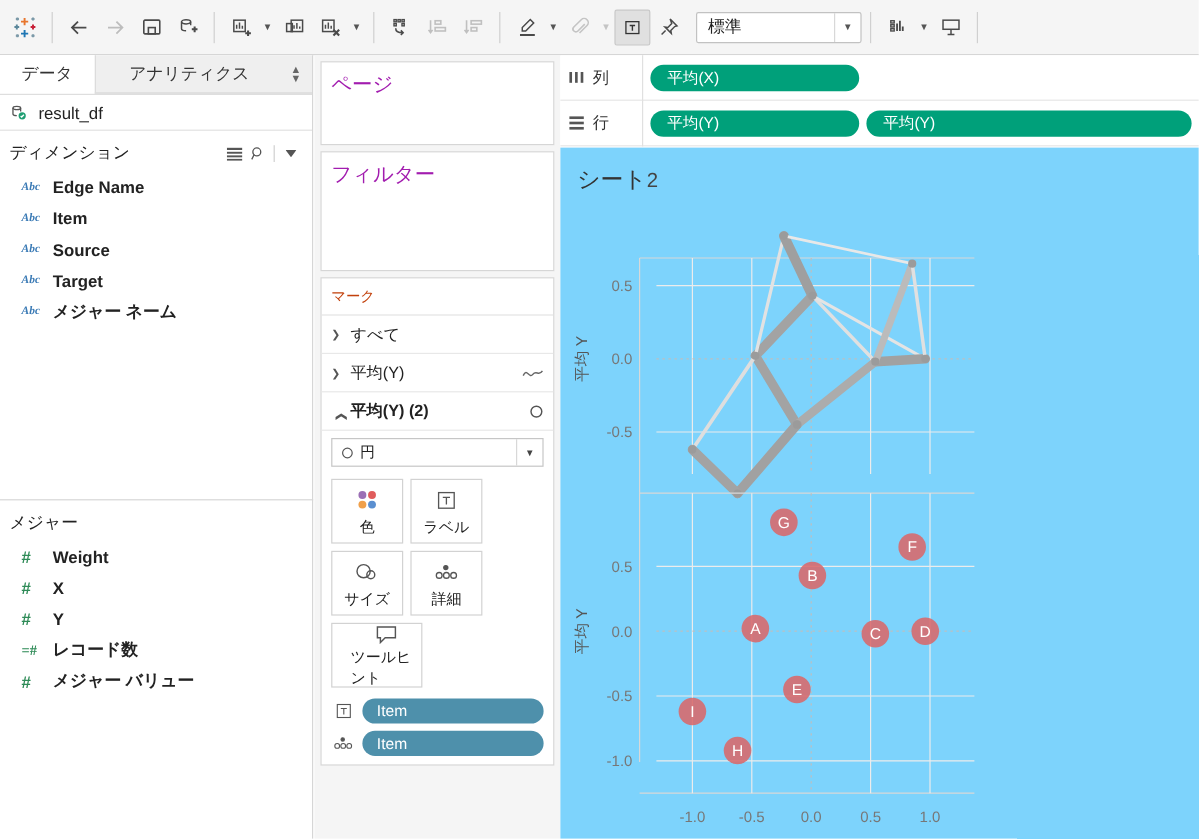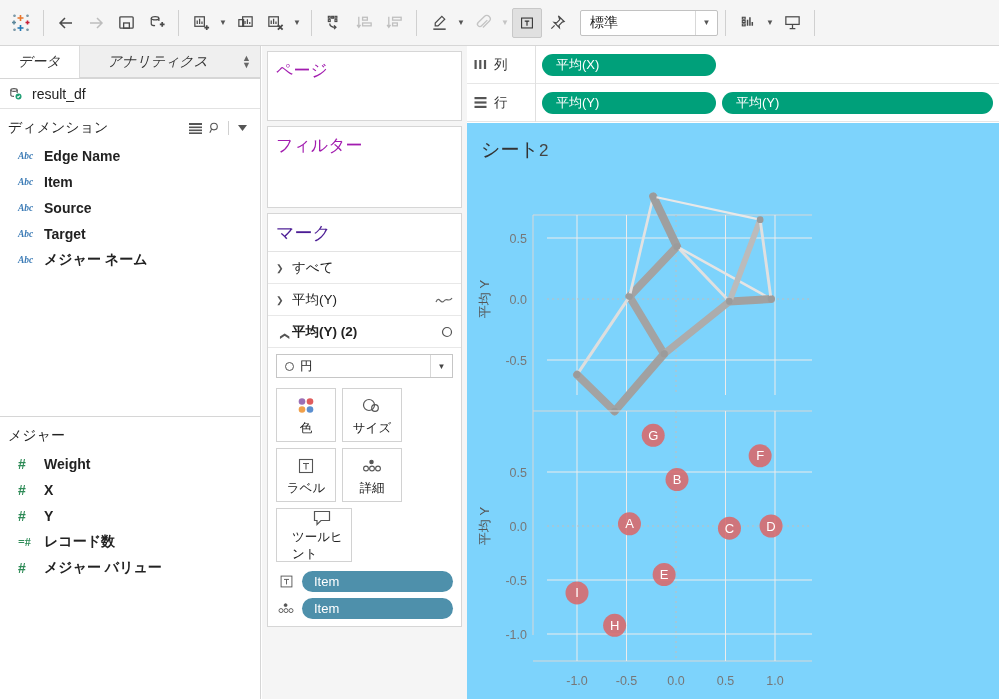--- a/index.html
+++ b/index.html
@@ -49,21 +49,21 @@
   }
   .tab-logo { width: 30px; height: 30px; display:flex; align-items:center; justify-content:center; }
 
   
   .left-pane {
     position: absolute; left: 0; top: 46px; width: 261px; height: 653px;
     background: #ffffff; border-right: 1px solid #d6d6d6;
   }
   .pane-tabs {
     height: 33px; display: flex; align-items: stretch;
-    border-bottom: 1px solid #d6d6d6; background: #fbfbfb; font-style: italic;
+    border-bottom: 1px solid #d6d6d6; background: #fbfbfb;
   }
   .pane-tab {
     display: flex; align-items: center; justify-content: center;
     font-size: 14px; color: #333; padding: 0 18px; cursor: pointer;
     background: #ffffff;
   }
   .pane-tab.inactive {
     background: #efefef; border-left: 1px solid #dcdcdc;
     border-bottom: 1px solid #d6d6d6; flex: 1; justify-content: flex-start;
     padding-left: 28px; position: relative;
@@ -107,24 +107,24 @@
     position: absolute; left: 262px; top: 46px; width: 205px; height: 653px;
     background: #f5f5f5; padding: 5px 5px 0 5px;
   }
   .card {
     background: #ffffff; border: 1px solid #d6d6d6; margin-bottom: 5px;
   }
   .card-title {
     font-size: 17px; color: #a21caf; padding: 7px 8px 6px 8px;
   }
   .card-pages { height: 70px; }
-  .card-filters { height: 82px; }
+  .card-filters { height: 100px; }
   .marks-card { border: 1px solid #d6d6d6; background: #fff; }
   .marks-head {
-    font-size: 18px; color: #4c1d95; padding: 7px 8px 6px 8px;
+    font-size: 12px; color: #c2410c; padding: 7px 8px 6px 8px;
     border-bottom: 1px solid #e3e3e3;
   }
   .marks-row {
     height: 32px; display: flex; align-items: center; padding: 0 8px;
     border-bottom: 1px solid #e8e8e8; cursor: pointer; font-size: 13.5px;
     color: #222;
   }
   .marks-row .chev {
     width: 16px; font-size: 9px; color: #555; flex: none;
   }
@@ -520,35 +520,35 @@
               <circle cx="7" cy="5.5" r="3.3" fill="#9b6fb5"></circle>
                 <circle cx="15" cy="5.5" r="3.3" fill="#e05c5c"></circle>
               <circle cx="7" cy="13.5" r="3.3" fill="#f0a04b"></circle>
                 <circle cx="15" cy="13.5" r="3.3" fill="#5b8fd0"></circle>
               </svg>
           </span>
           <span class="pb-label">色</span>
         </div>
         <div class="prop-btn">
           <span class="pb-icon">
+            <svg width="18" height="18" viewBox="0 0 18 18" fill="none" stroke="#555" stroke-width="1.1">
+              <rect x="2.5" y="2.5" width="13" height="13"></rect>
+                <path d="M6 6.5h6M9 6.5v6"></path>
+              </svg>
+          </span>
+          <span class="pb-label">ラベル</span>
+        </div>
+        <div class="prop-btn">
+          <span class="pb-icon">
             <svg width="24" height="20" viewBox="0 0 24 20" fill="none" stroke="#555" stroke-width="1.2">
               <circle cx="9" cy="9" r="5.5"></circle>
                 <circle cx="15" cy="12" r="3.3"></circle>
               </svg>
           </span>
           <span class="pb-label">サイズ</span>
-        </div>
-        <div class="prop-btn">
-          <span class="pb-icon">
-            <svg width="18" height="18" viewBox="0 0 18 18" fill="none" stroke="#555" stroke-width="1.1">
-              <rect x="2.5" y="2.5" width="13" height="13"></rect>
-                <path d="M6 6.5h6M9 6.5v6"></path>
-              </svg>
-          </span>
-          <span class="pb-label">ラベル</span>
         </div>
         <div class="prop-btn">
           <span class="pb-icon">
             <svg width="24" height="18" viewBox="0 0 24 18" fill="none" stroke="#555" stroke-width="1.1">
               <circle cx="11.5" cy="5" r="1.7" fill="#555"></circle>
                 <circle cx="6" cy="11.5" r="2.4"></circle>
               <circle cx="12" cy="11.5" r="2.4"></circle>
                 <circle cx="18" cy="11.5" r="2.4"></circle>
               </svg>
           </span>

